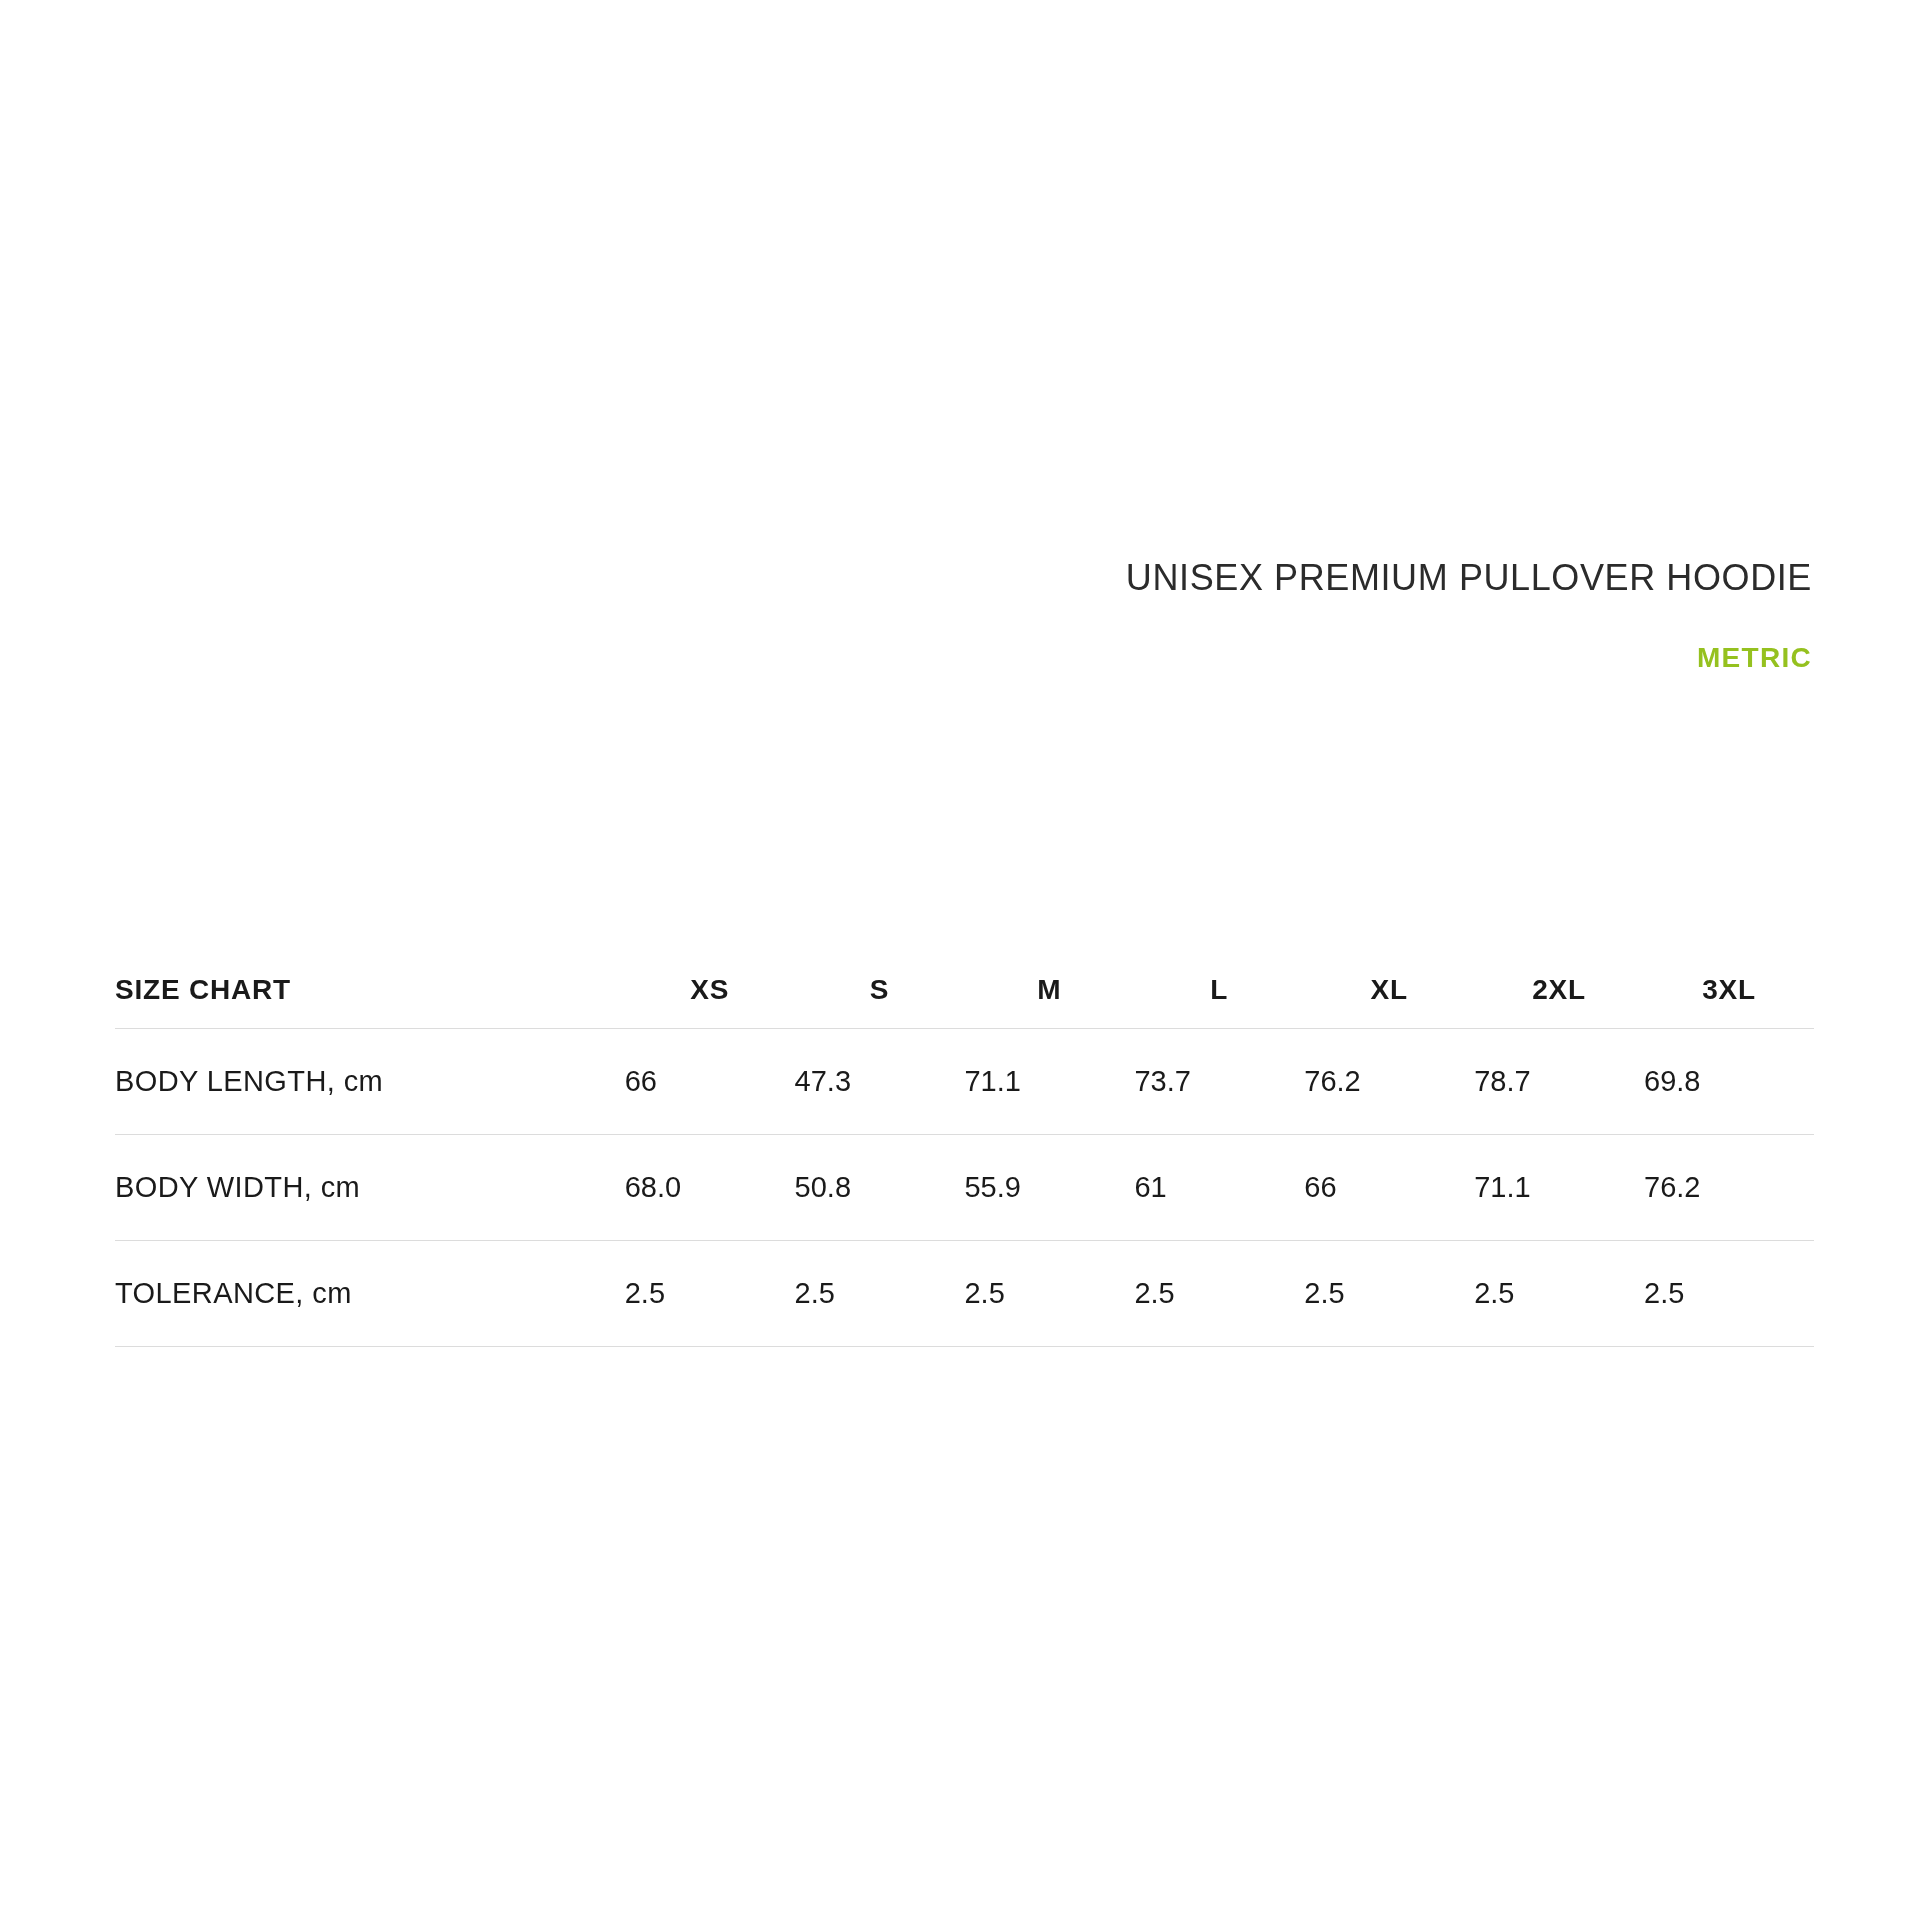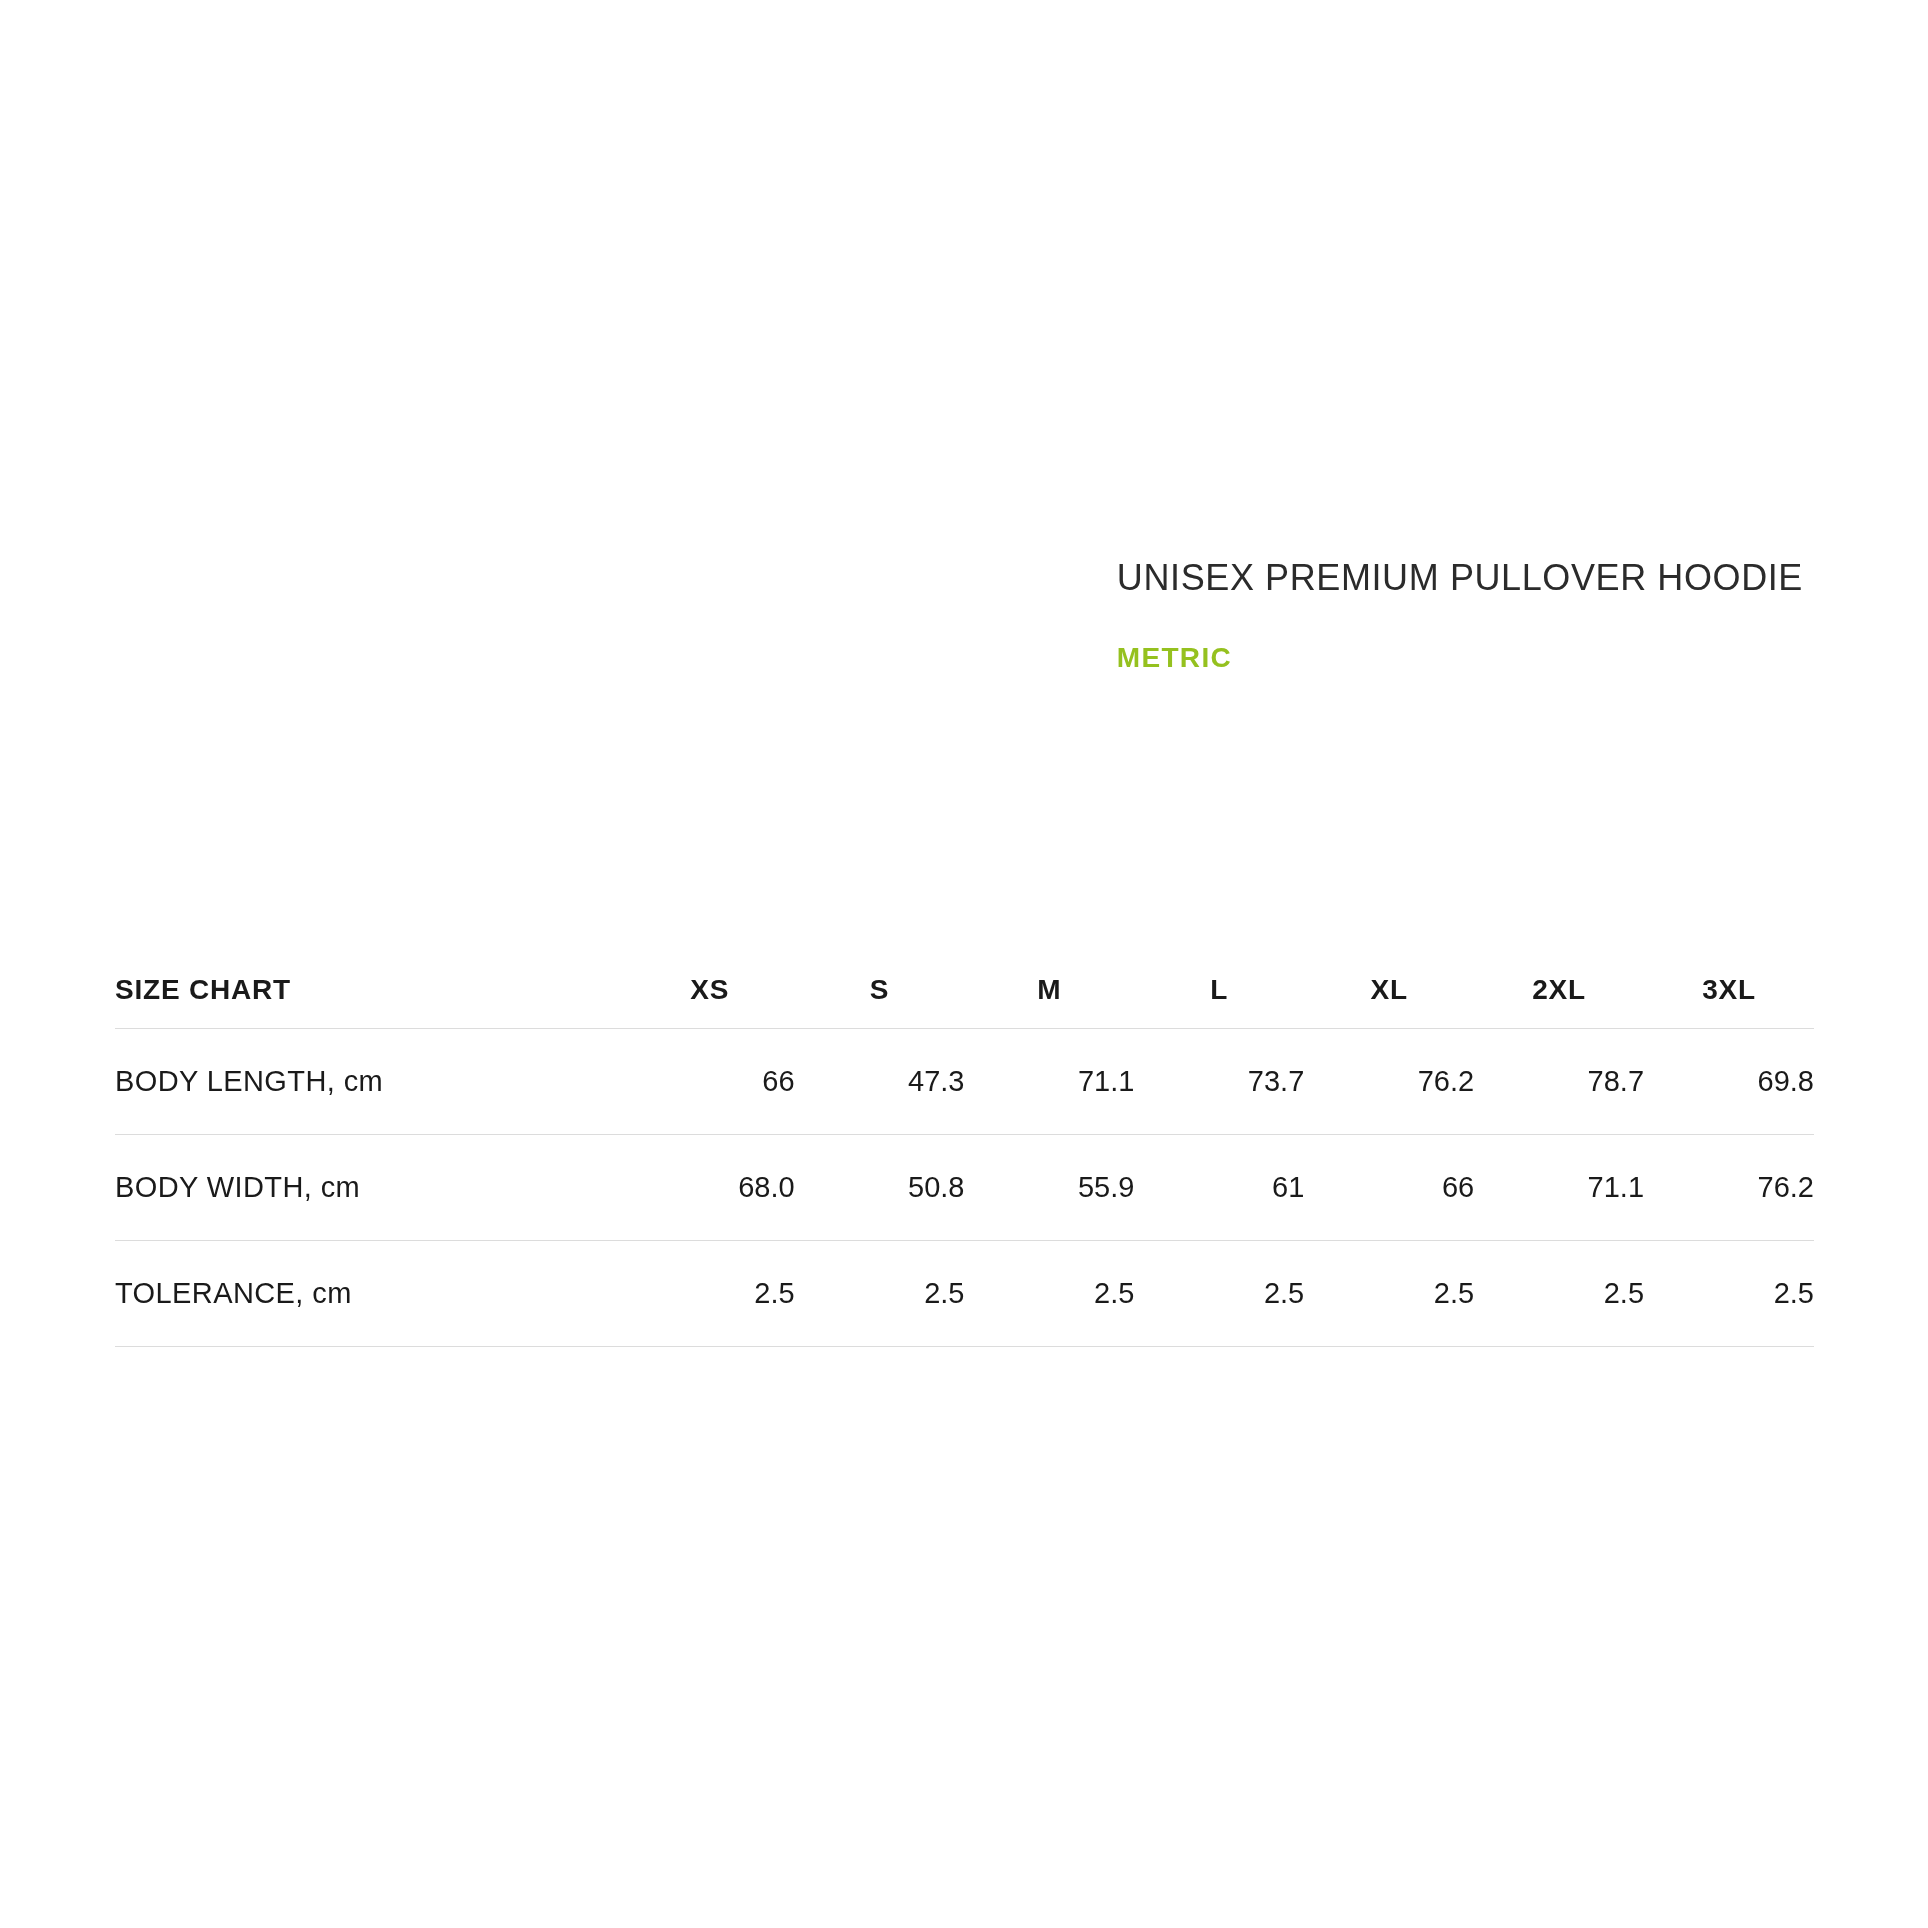--- a/index.html
+++ b/index.html
@@ -16,23 +16,23 @@
     overflow: hidden;
   }
   .page {
     position: absolute;
     left: 0; top: 0;
     width: 1928px;
     height: 1928px;
   }
   .header-block {
     position: absolute;
-    right: 125px;
+    right: 116px;
     top: 556px;
-    text-align: left;
+    text-align: right;
   }
   .product-title {
     font-size: 36px;
     font-weight: 400;
     letter-spacing: 0.6px;
     color: #2b2b2b;
     line-height: 1.2;
     white-space: nowrap;
   }
   .unit-label {
@@ -72,21 +72,21 @@
   }
   tbody tr {
     border-top: 0.9px solid #dcdcdc;
     margin-top: 16px;
   }
   tbody td {
     height: 105px;
     font-size: 29px;
     font-weight: 400;
     color: #1a1a1a;
-    text-align: right;
+    text-align: left;
   }
   tbody td.row-label {
     text-align: left;
     letter-spacing: 0.4px;
   }
   tbody tr:last-child {
     border-bottom: 0.9px solid #dcdcdc;
   }
   col.label-col { width: 30%; }
   col.size-col { width: 10%; }

